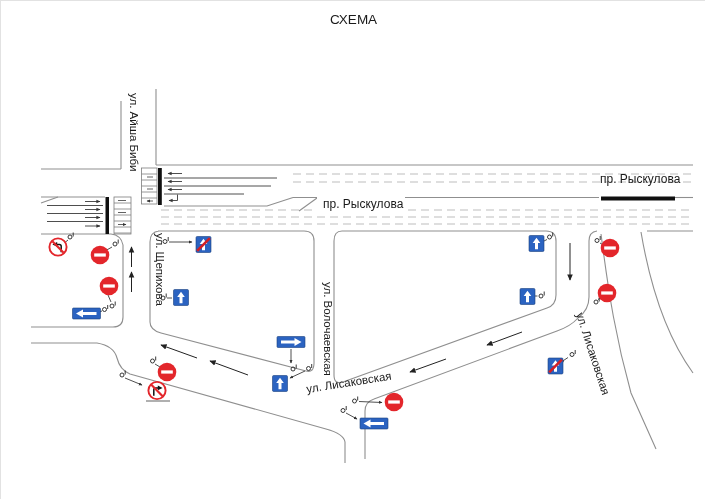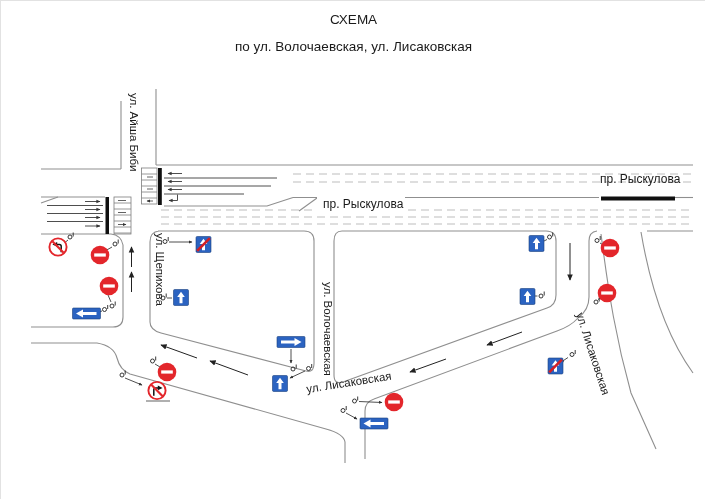--- a/index.html
+++ b/index.html
@@ -2,34 +2,33 @@
 <html><head>
 <meta charset="utf-8">
 <style>
   html,body{margin:0;padding:0;background:#fff;}
   .sheet{
     width:705px;height:499px;position:relative;background:#fff;
     border:1px solid #e2e2e2;overflow:hidden;
     font-family:"Liberation Sans",sans-serif;color:#1a1a1a;
   }
   .title{position:absolute;top:11px;left:0;right:0;text-align:center;}
-  .t1{font-size:13.5px;margin-bottom:12px;}
+  .t1{font-size:13.5px;margin-bottom:3px;}
   .t2{font-size:13.5px;line-height:16.5px;}
   svg{position:absolute;left:0;top:0;}
   text{font-family:"Liberation Sans",sans-serif;font-size:11.5px;fill:#1a1a1a;}
   .rysk{font-size:12px;}
 </style>
 </head>
 <body>
 
 <div class="sheet">
 
   <div class="title">
     <div class="t1">СХЕМА</div>
-    <div class="t2">по ул. Волочаевская, ул. Лисаковская</div>
   </div>
 
   <svg width="705" height="499" viewBox="0 0 705 499">
     <defs>
       <marker id="ah" viewBox="0 0 10 10" refX="8" refY="5" markerWidth="7" markerHeight="7" orient="auto-start-reverse">
         <path d="M0,1 L9,5 L0,9 Z" fill="#222"></path>
       </marker>
       <marker id="at" viewBox="0 0 10 10" refX="8" refY="5" markerWidth="5" markerHeight="5" orient="auto-start-reverse">
         <path d="M0,1 L9,5 L0,9 Z" fill="#333"></path>
       </marker>

